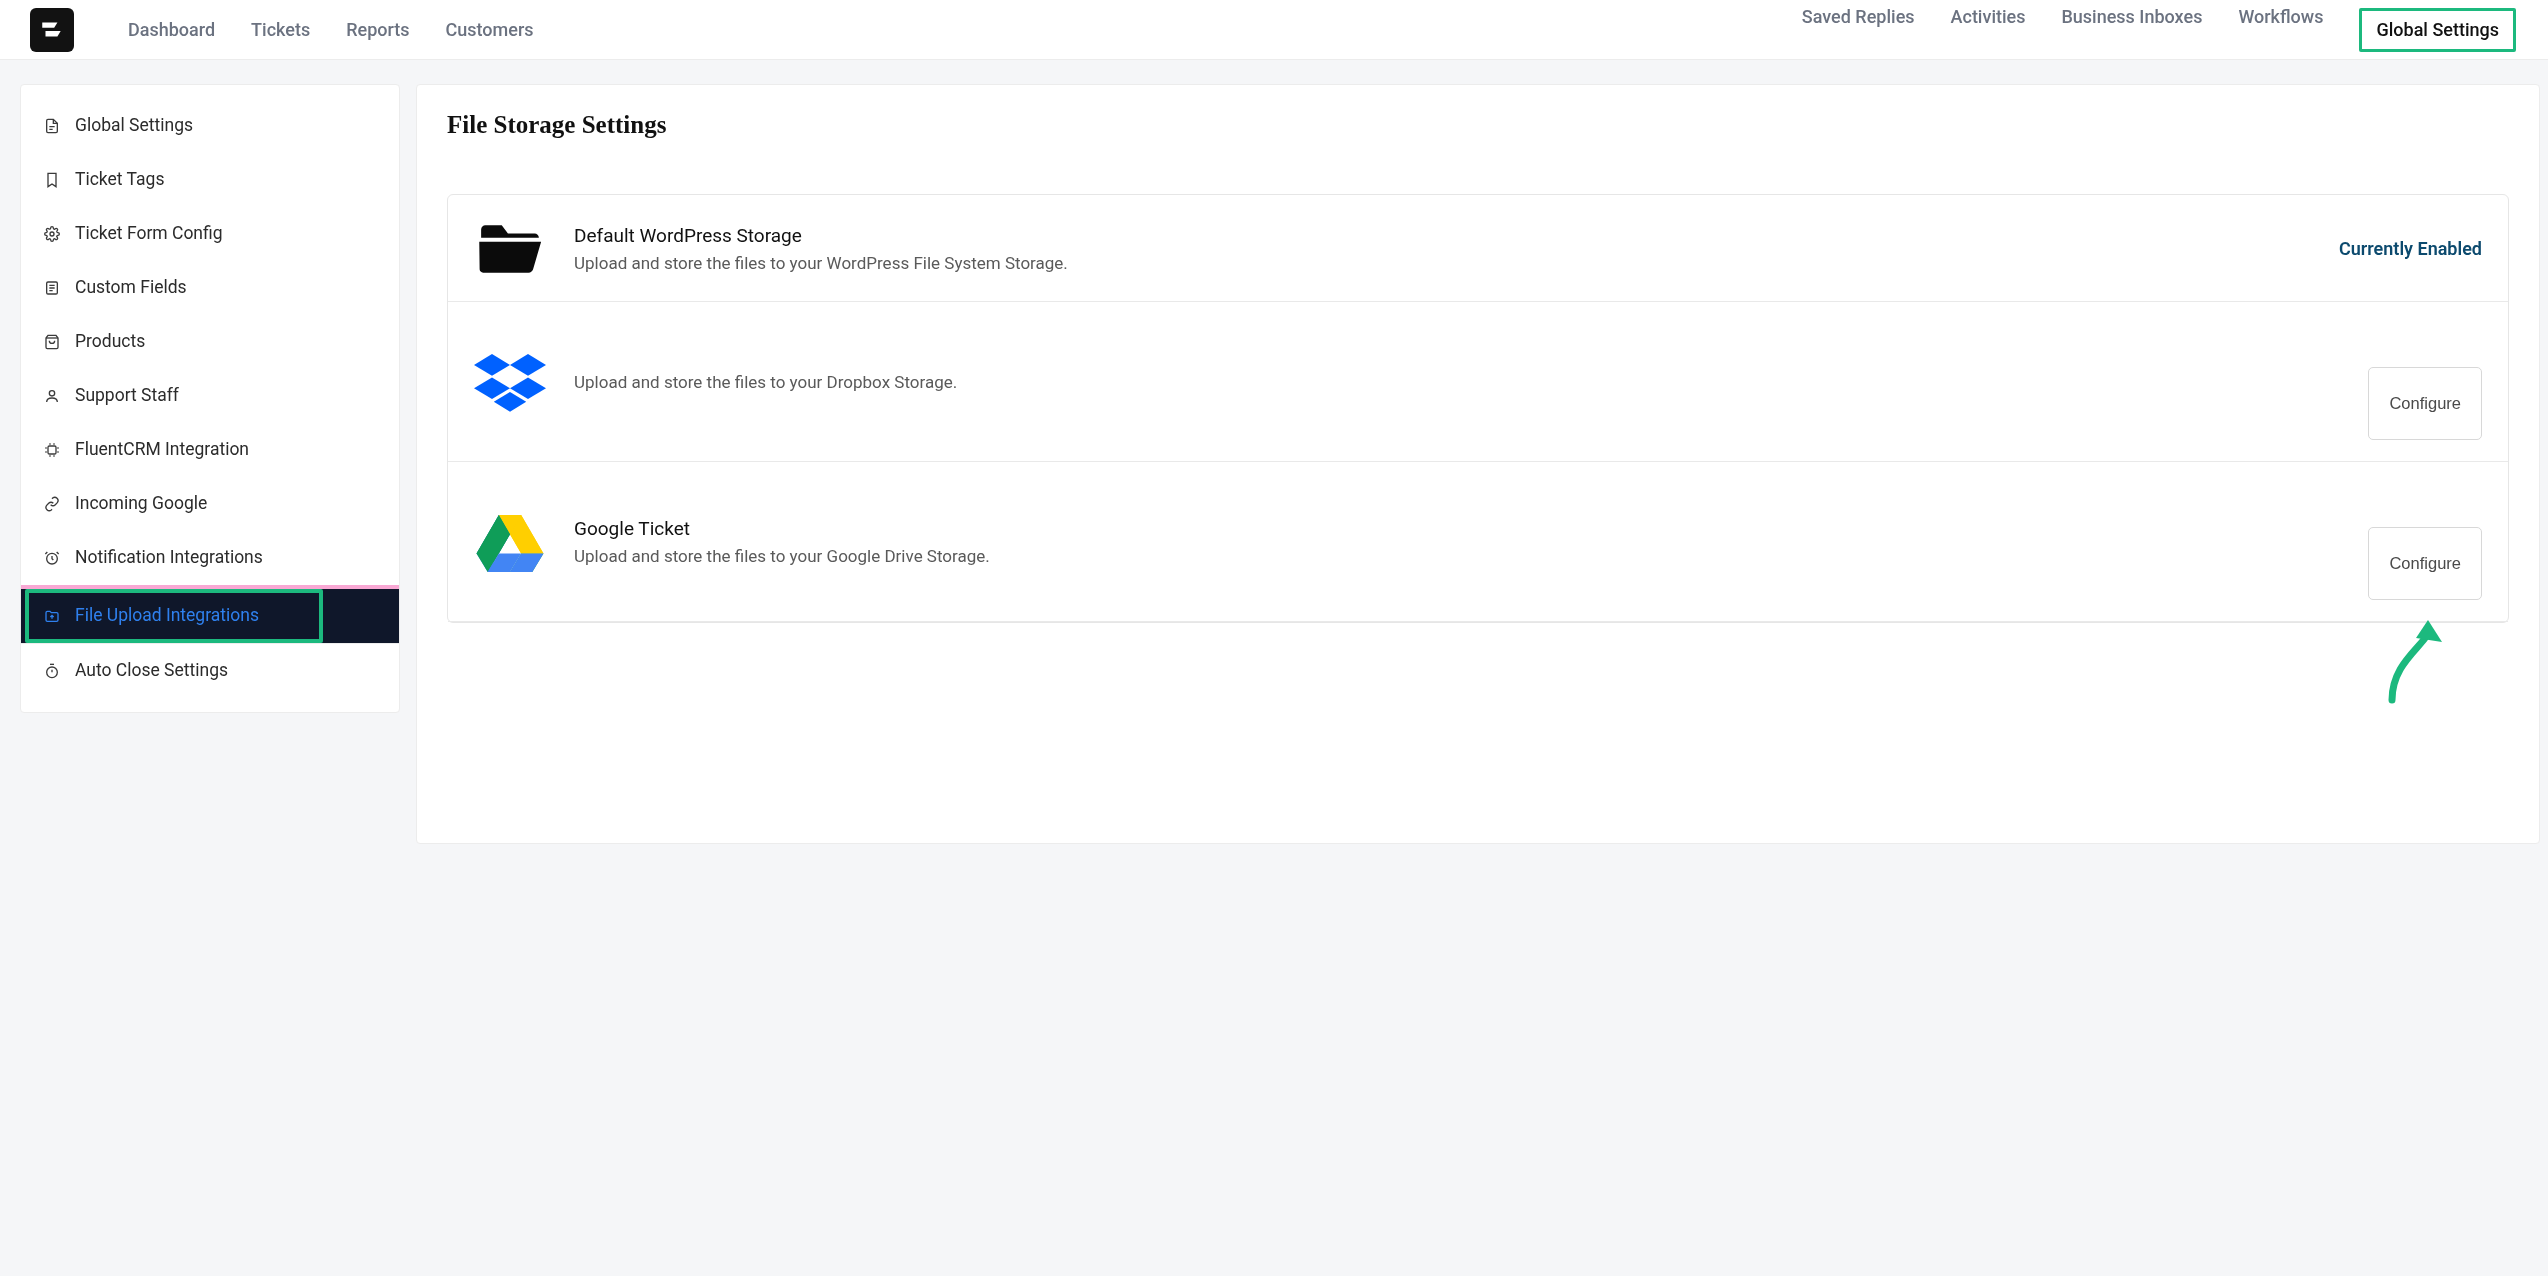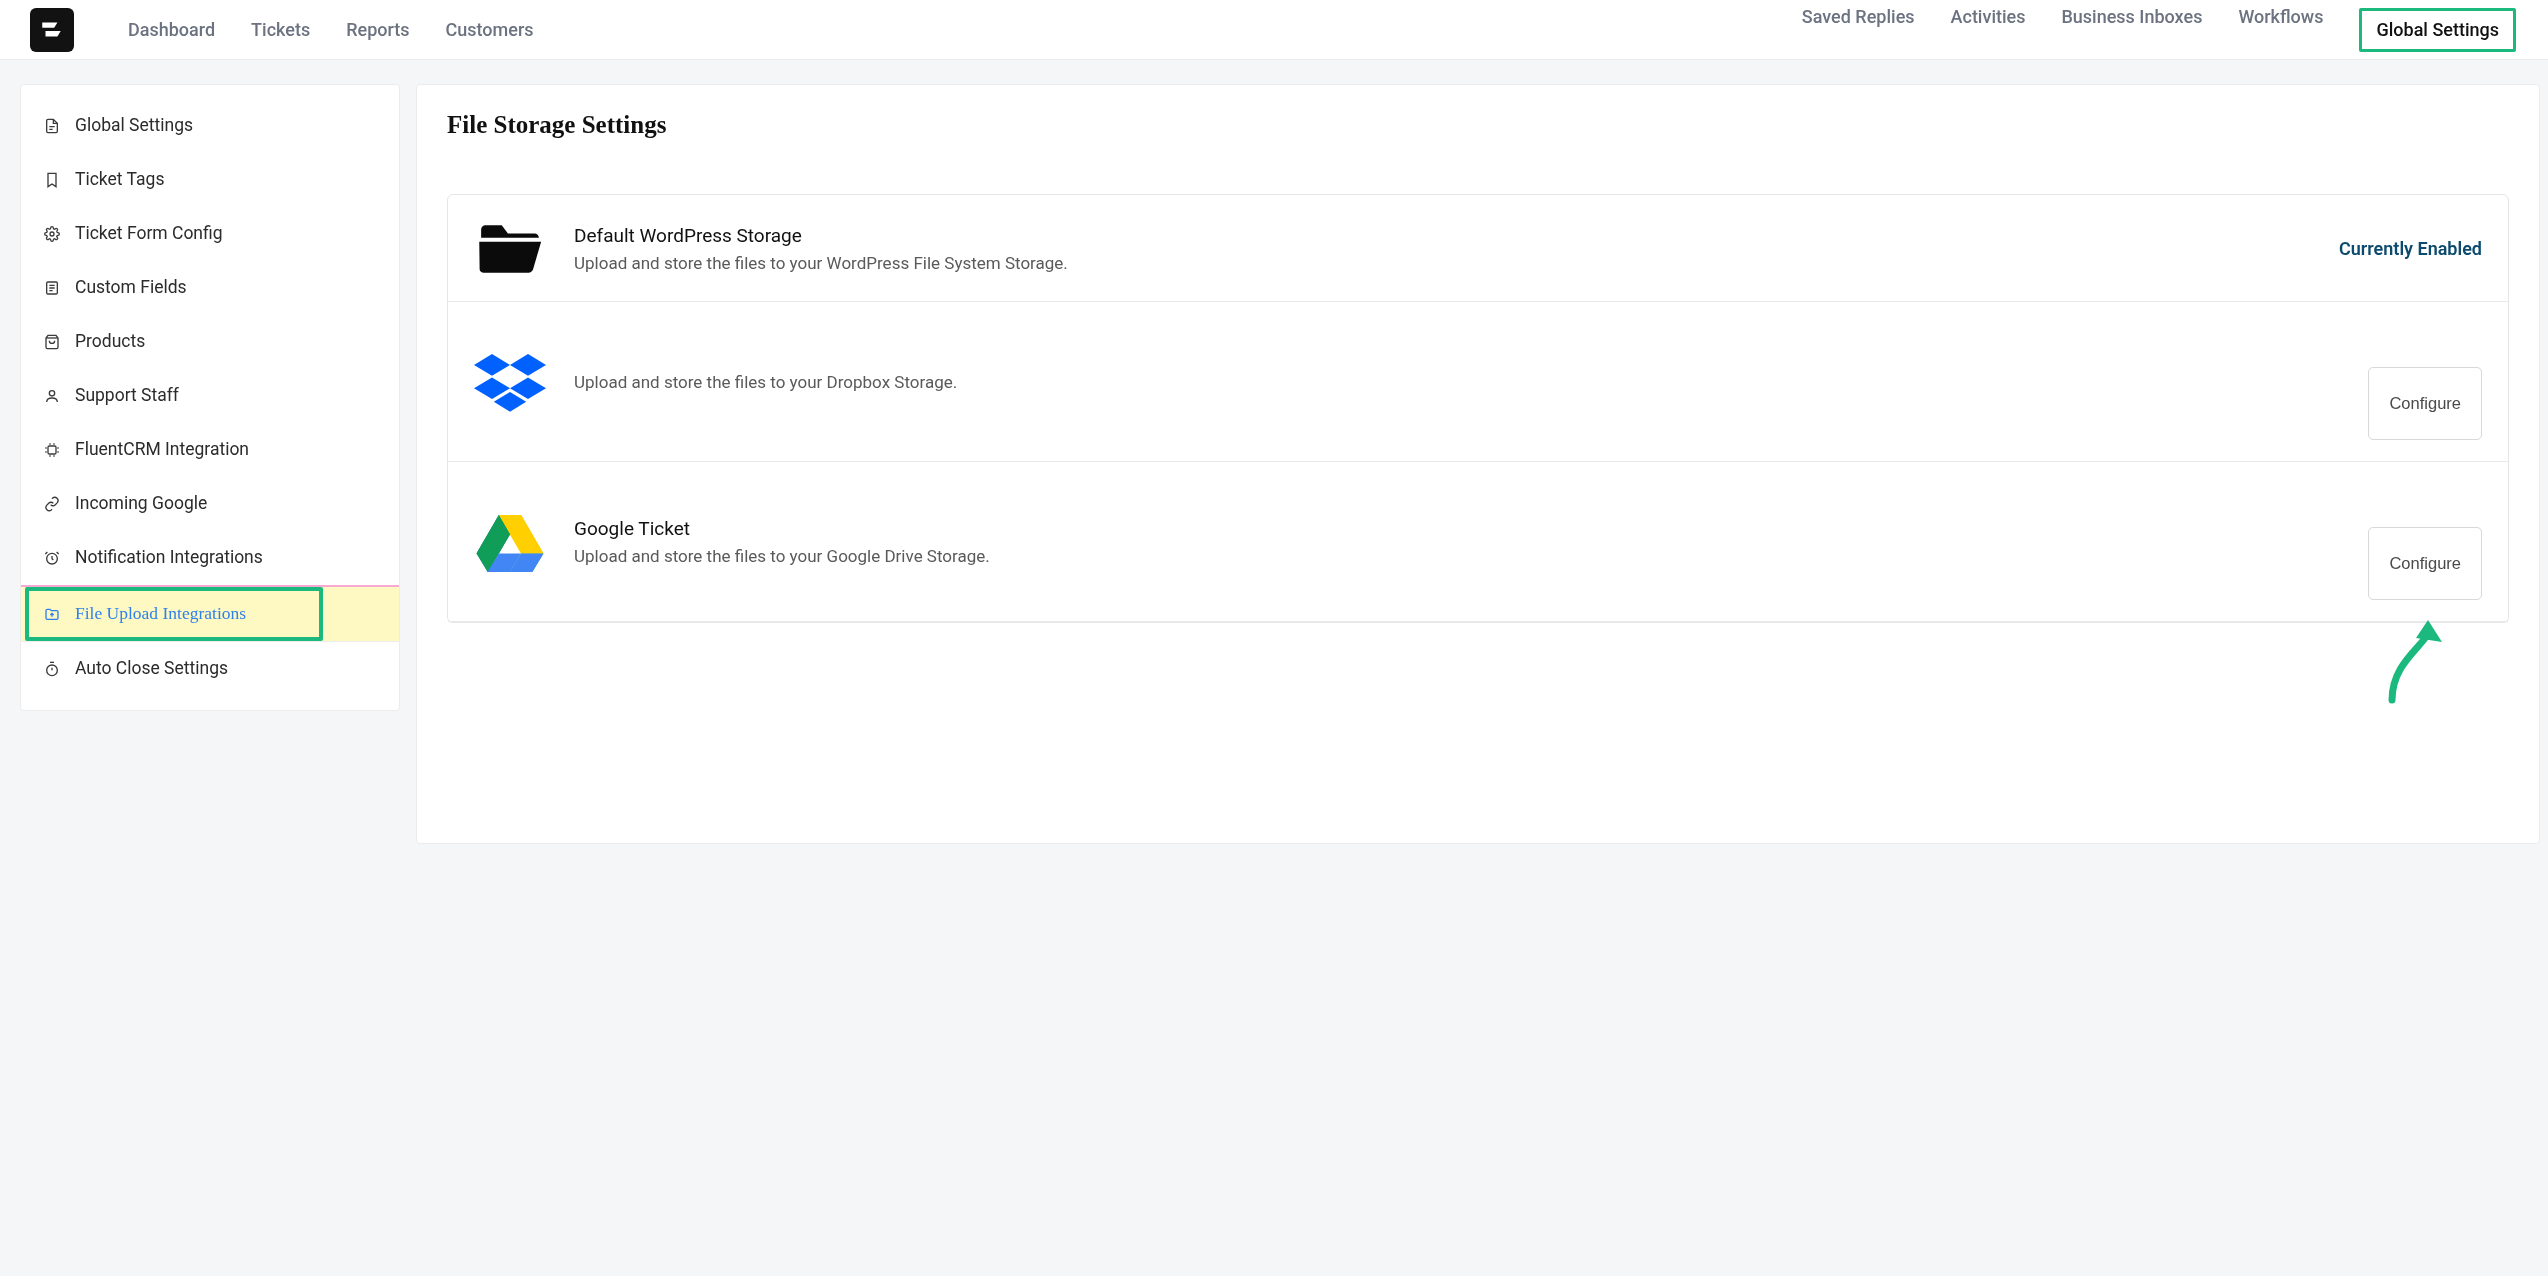--- a/index.html
+++ b/index.html
@@ -82,24 +82,23 @@
     width: 18px;
     height: 18px;
     display: inline-flex;
     align-items: center;
     justify-content: center;
     color: #3b3b3b;
     flex-shrink: 0;
   }
   .side-item.selected {
     color: #2f80ed;
-    background: #fef9c3;
-    border-top: 2px solid #f9a8d4;
+    background: #0f172a;
+    border-top: 4px solid #f9a8d4;
     border-bottom: 1px solid #ededed;
-    font-family: Liberation Serif, serif;
   }
   .side-item.selected .ico { color: #2f80ed; }
 
   .side-highlight {
     position: relative;
   }
   .side-highlight::before {
     content: "";
     position: absolute;
     left: 4px;

